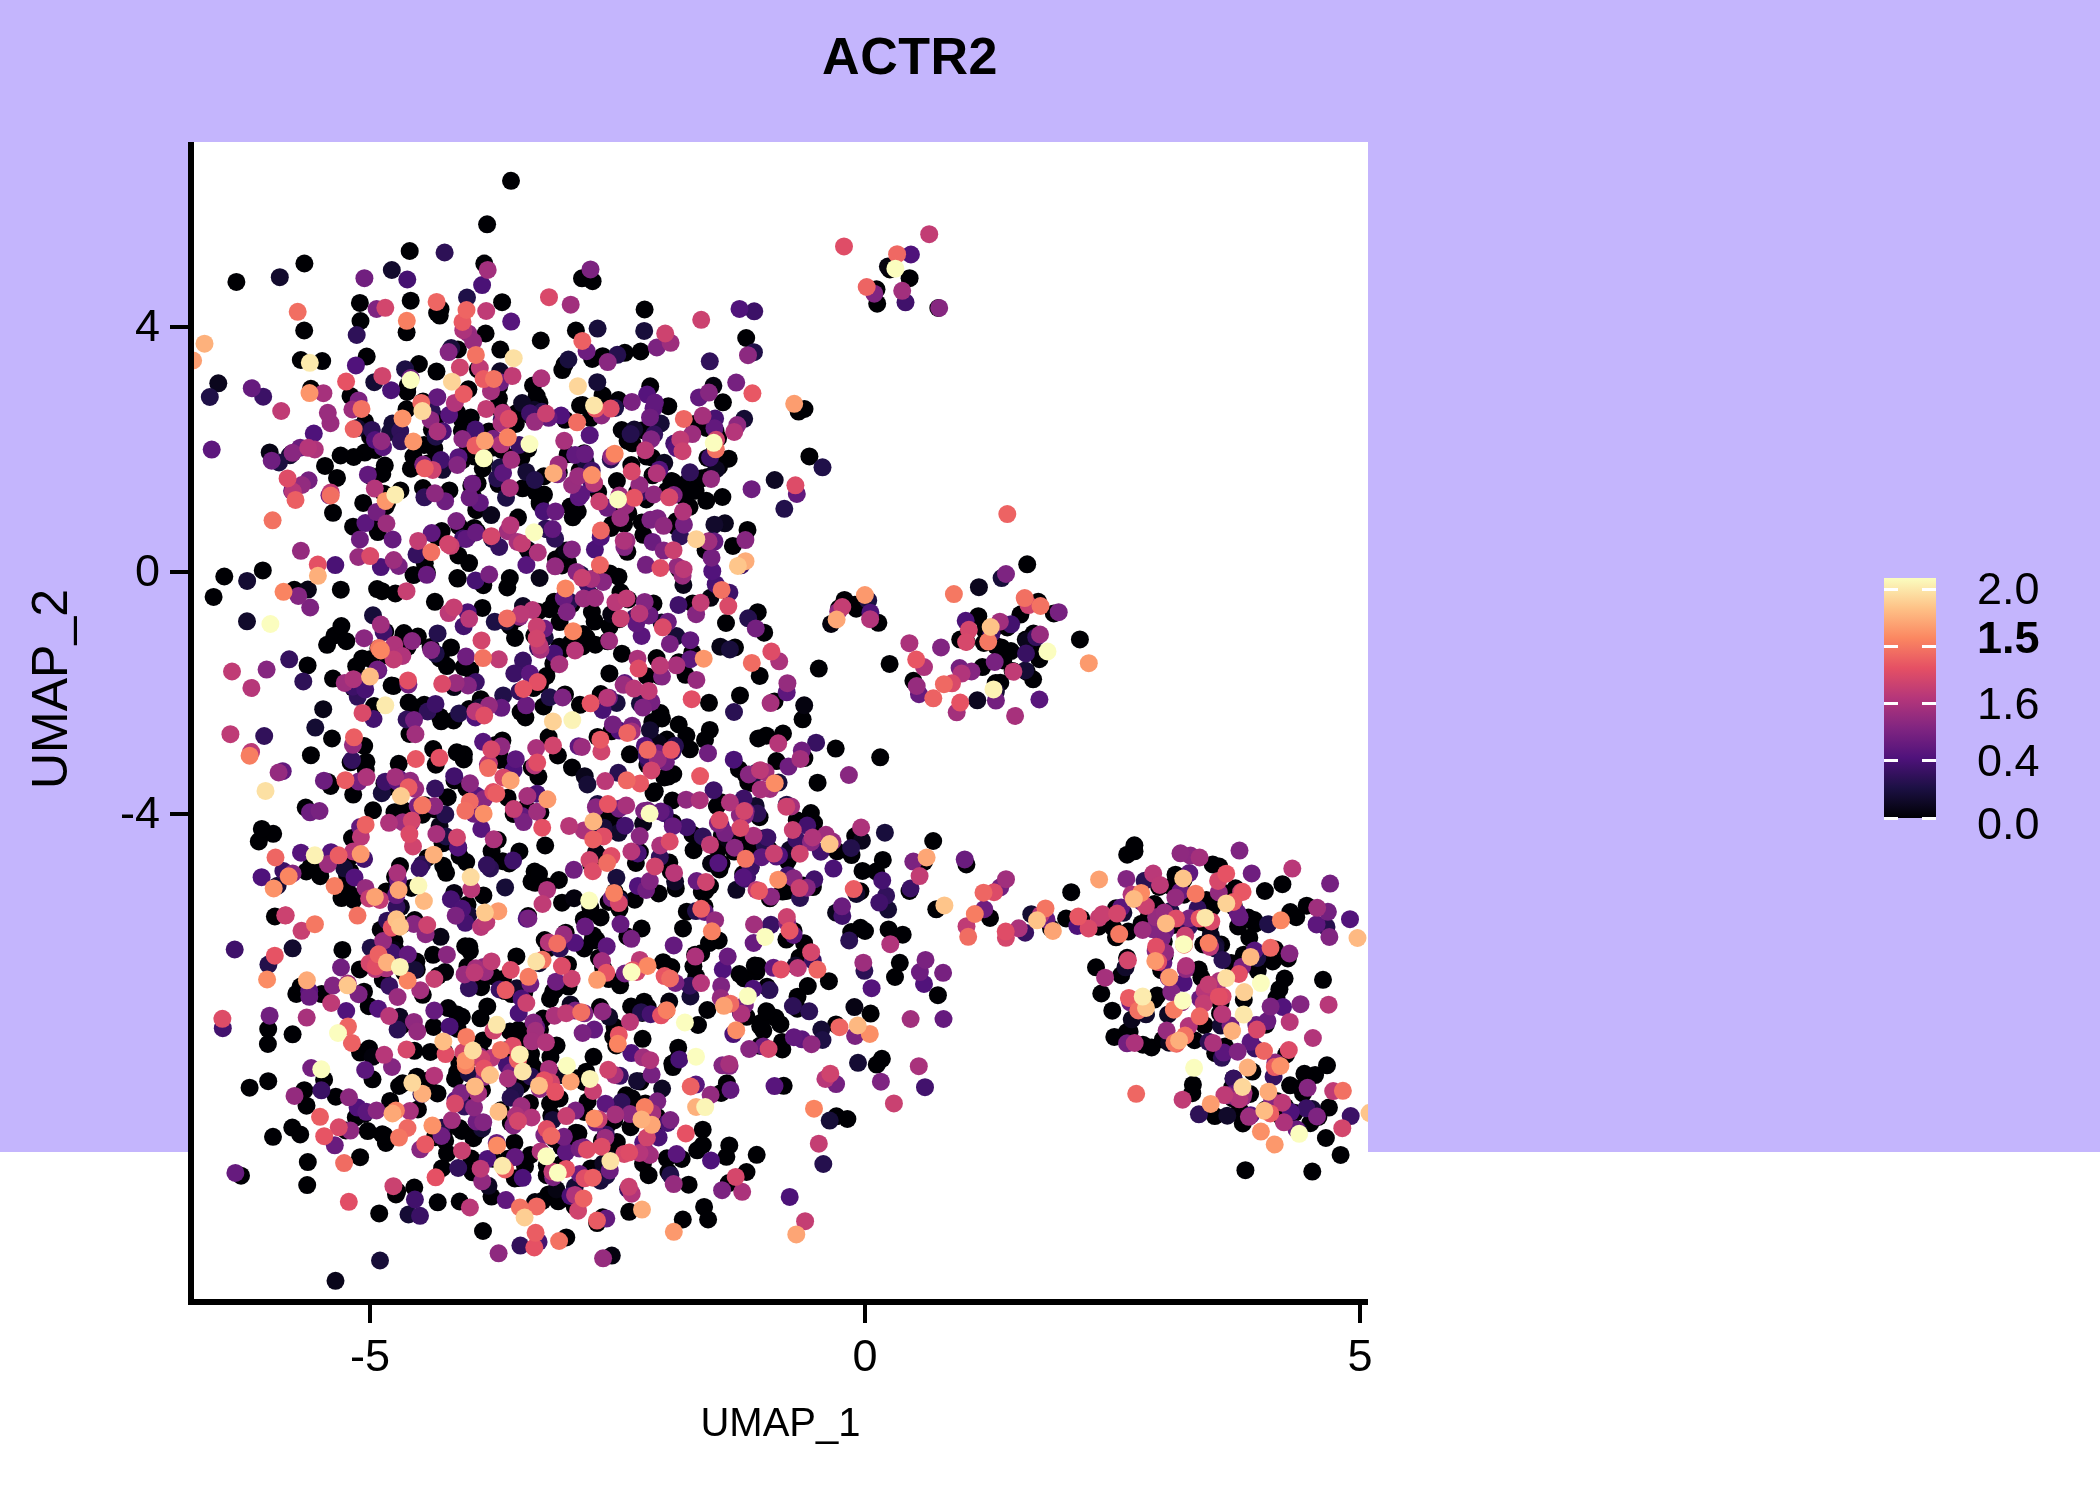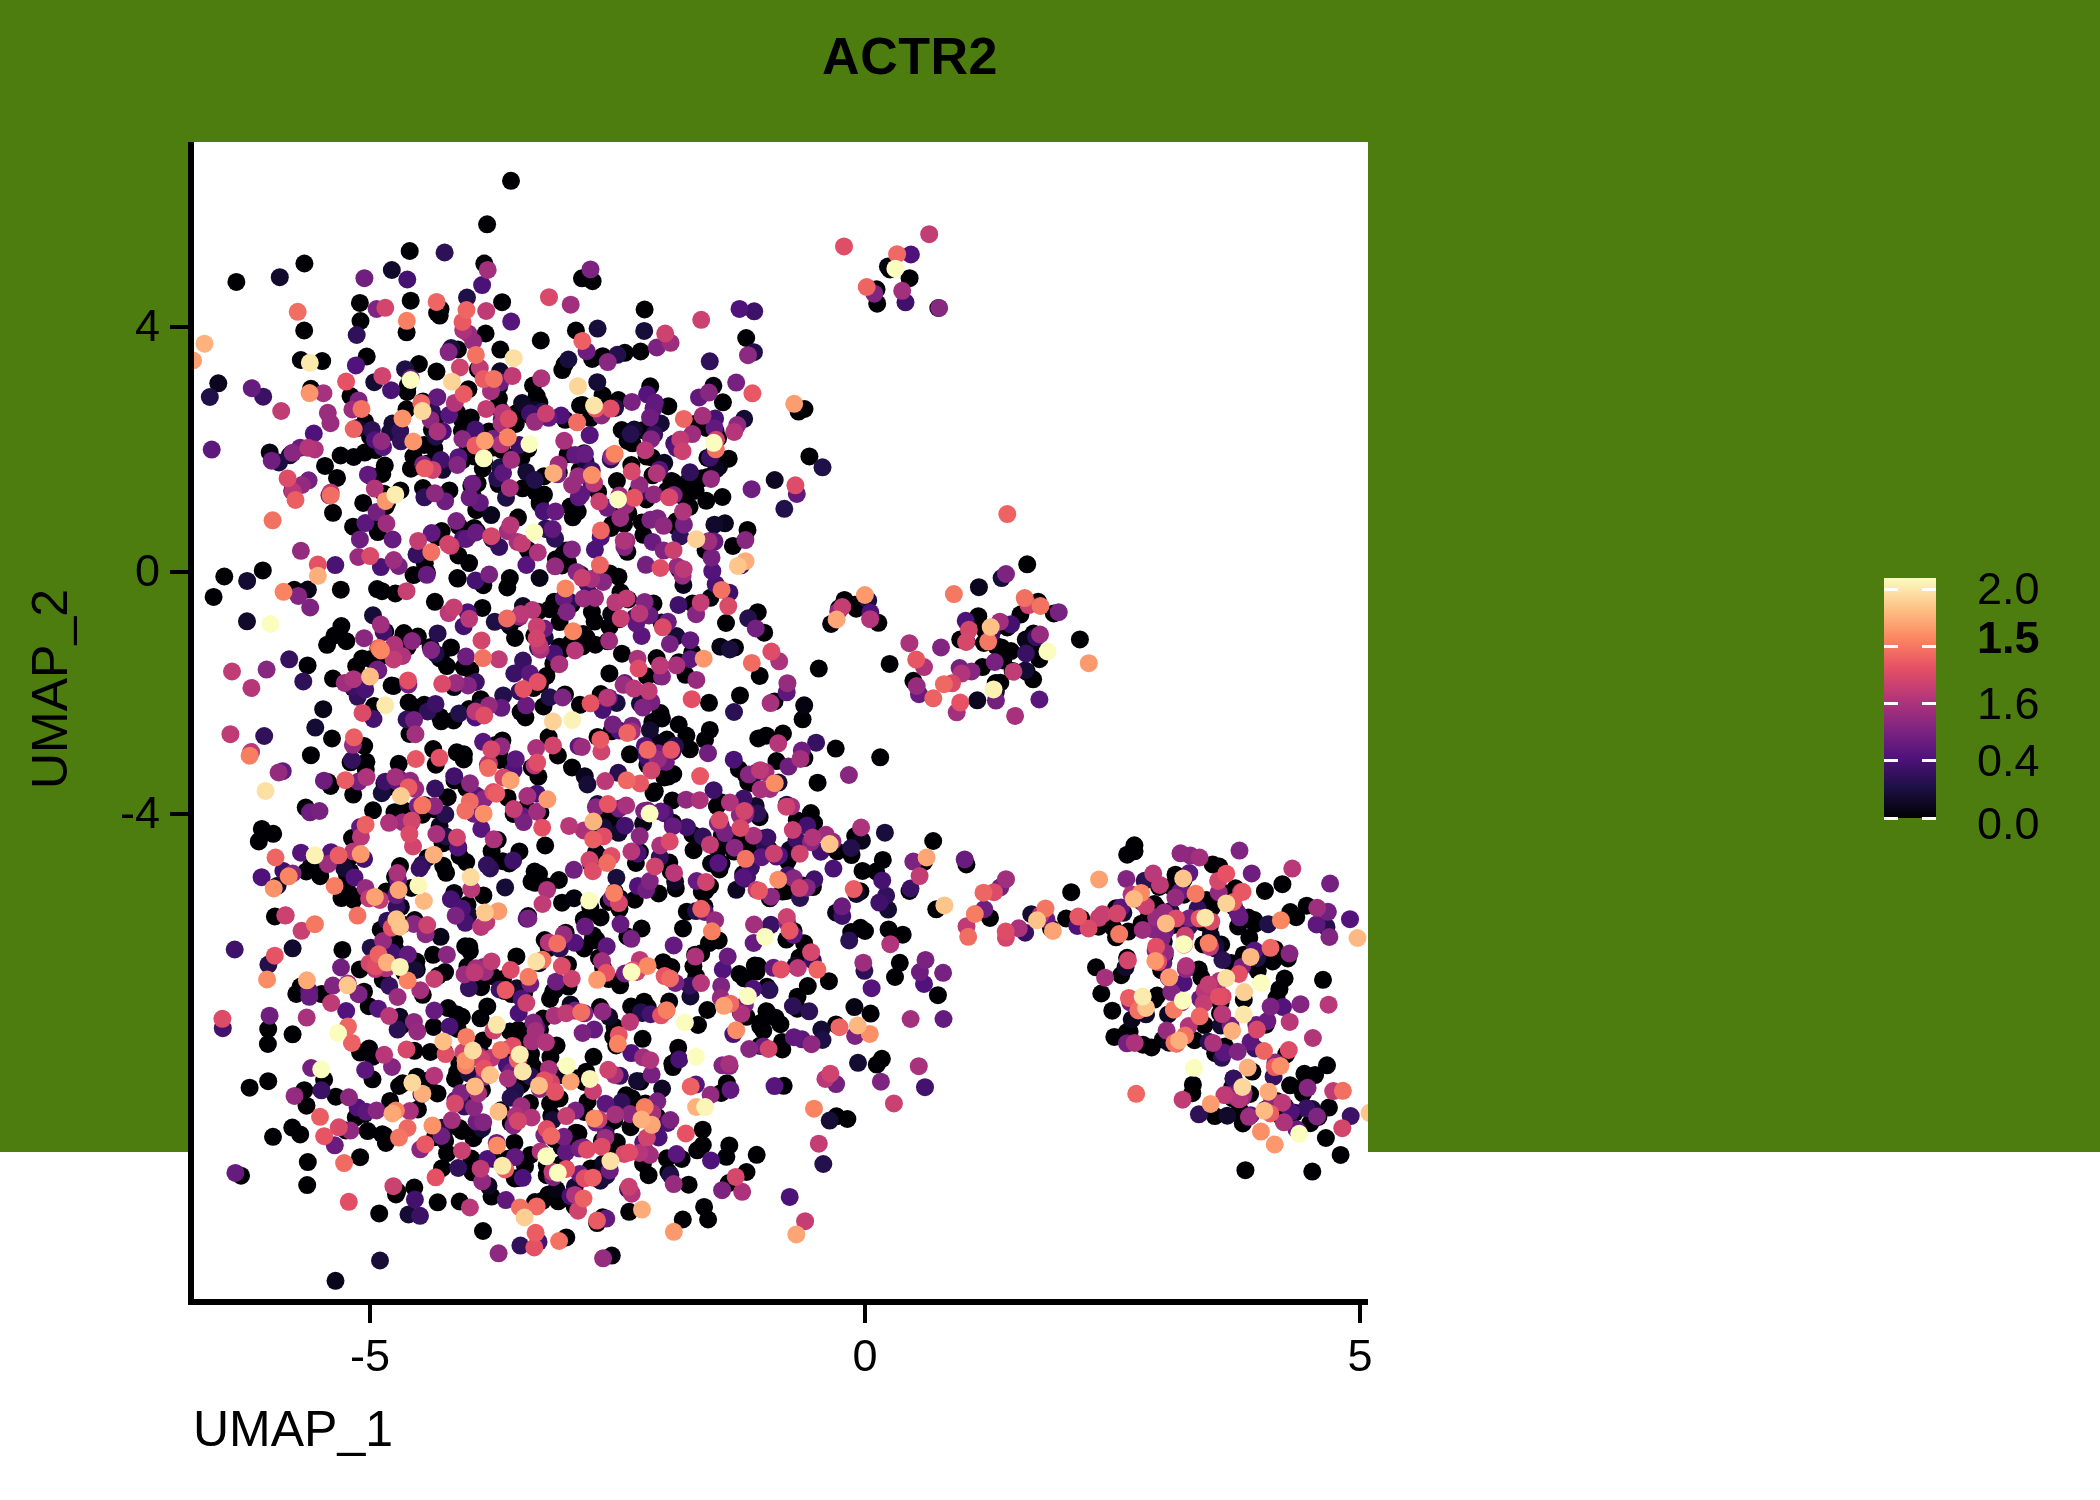--- a/index.html
+++ b/index.html
@@ -12,21 +12,21 @@
     height: 1500px;
     font-family: "Liberation Sans", sans-serif;
     overflow: hidden;
     position: relative;
   }
   #root {
     position: absolute;
     left: 0; top: 0;
     width: 2100px;
     height: 1152px;
-    background: #4d7c0f;
+    background: #c4b5fd;
   }
   
   #plot-title {
     position: absolute;
     left: 0;
     top: 26px;
     width: 1820px;
     text-align: center;
     font-size: 52px;
     font-weight: bold;
@@ -89,21 +89,22 @@
     text-align: right;
     font-size: 45px;
     color: #000000;
     font-family: "Liberation Sans", sans-serif;
   }
   #xlabel {
     position: absolute;
     left: 193px;
     top: 1400px;
     width: 1175px;
-    font-size: 50px;
+    text-align: center;
+    font-size: 40px;
     color: #000000;
     font-family: "Liberation Sans", sans-serif;
   }
   #ylabel {
     position: absolute;
     left: -250px;
     top: 660px;
     width: 600px;
     text-align: center;
     font-size: 50px;

